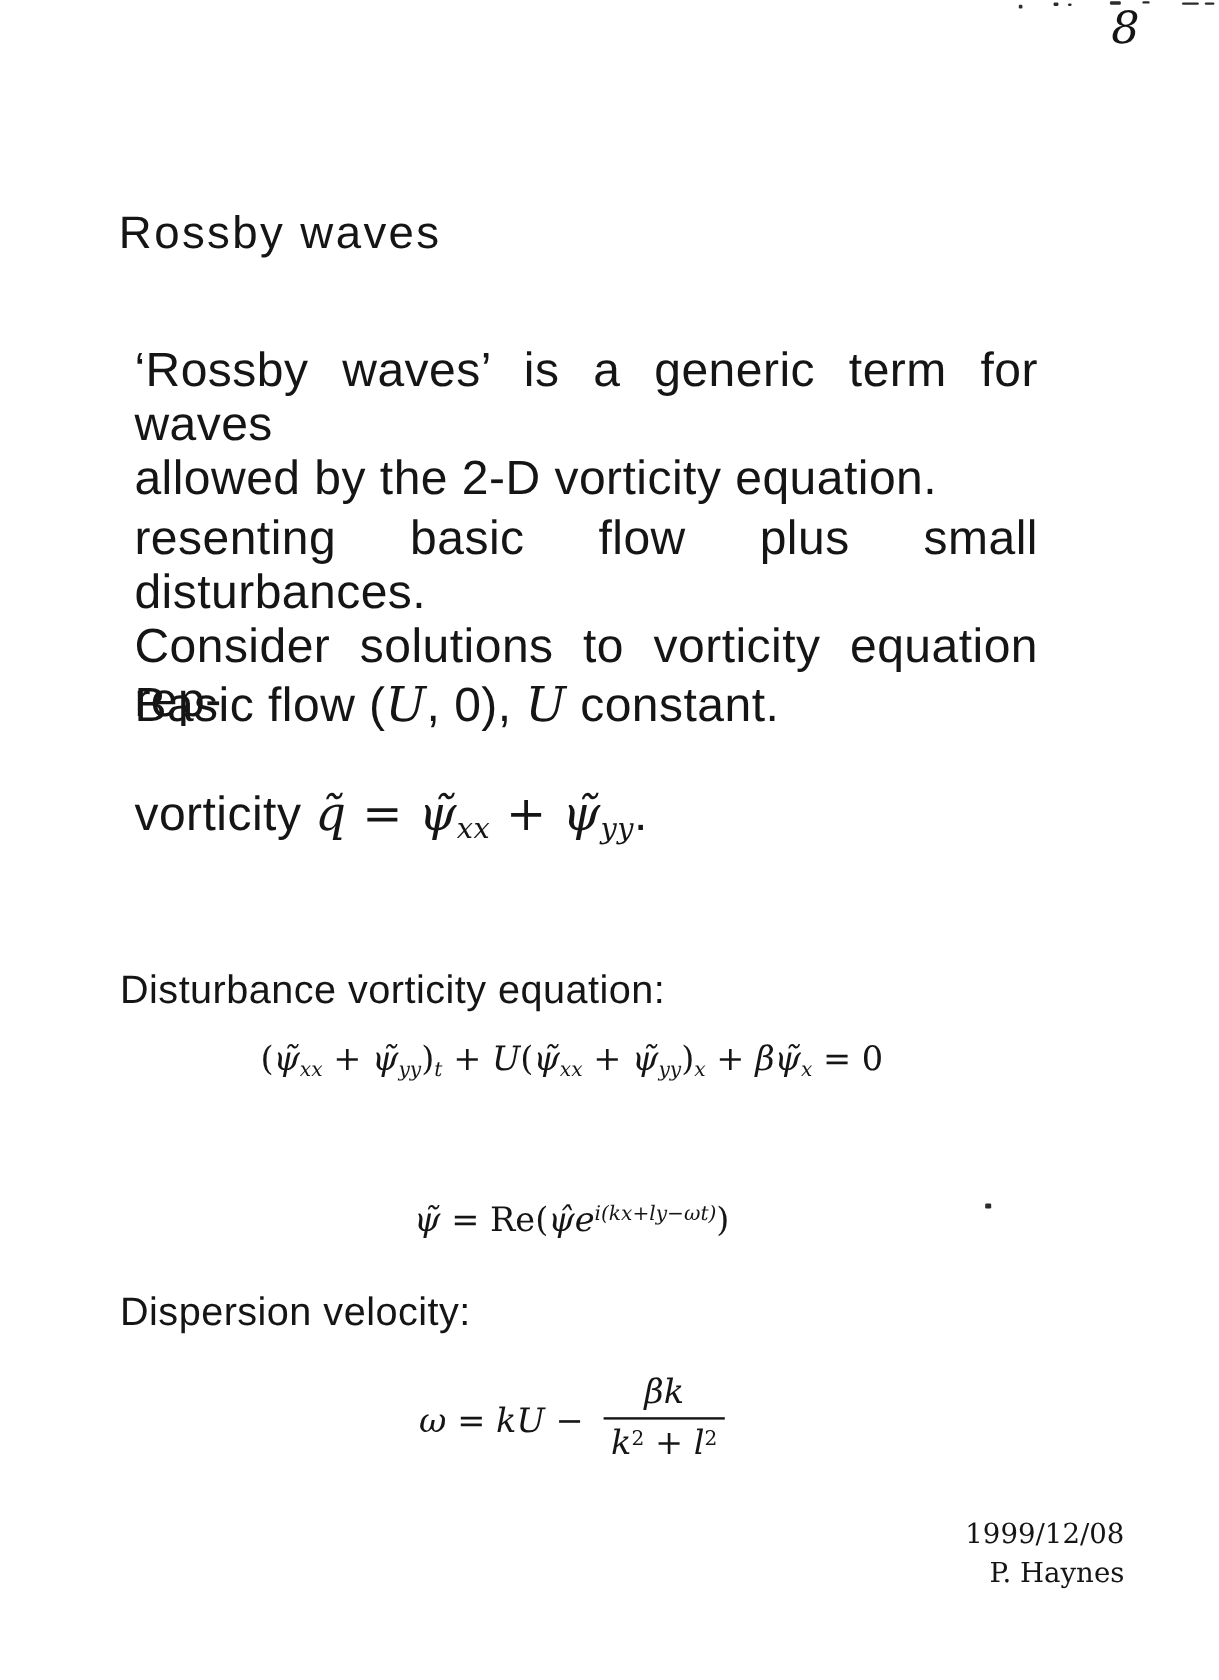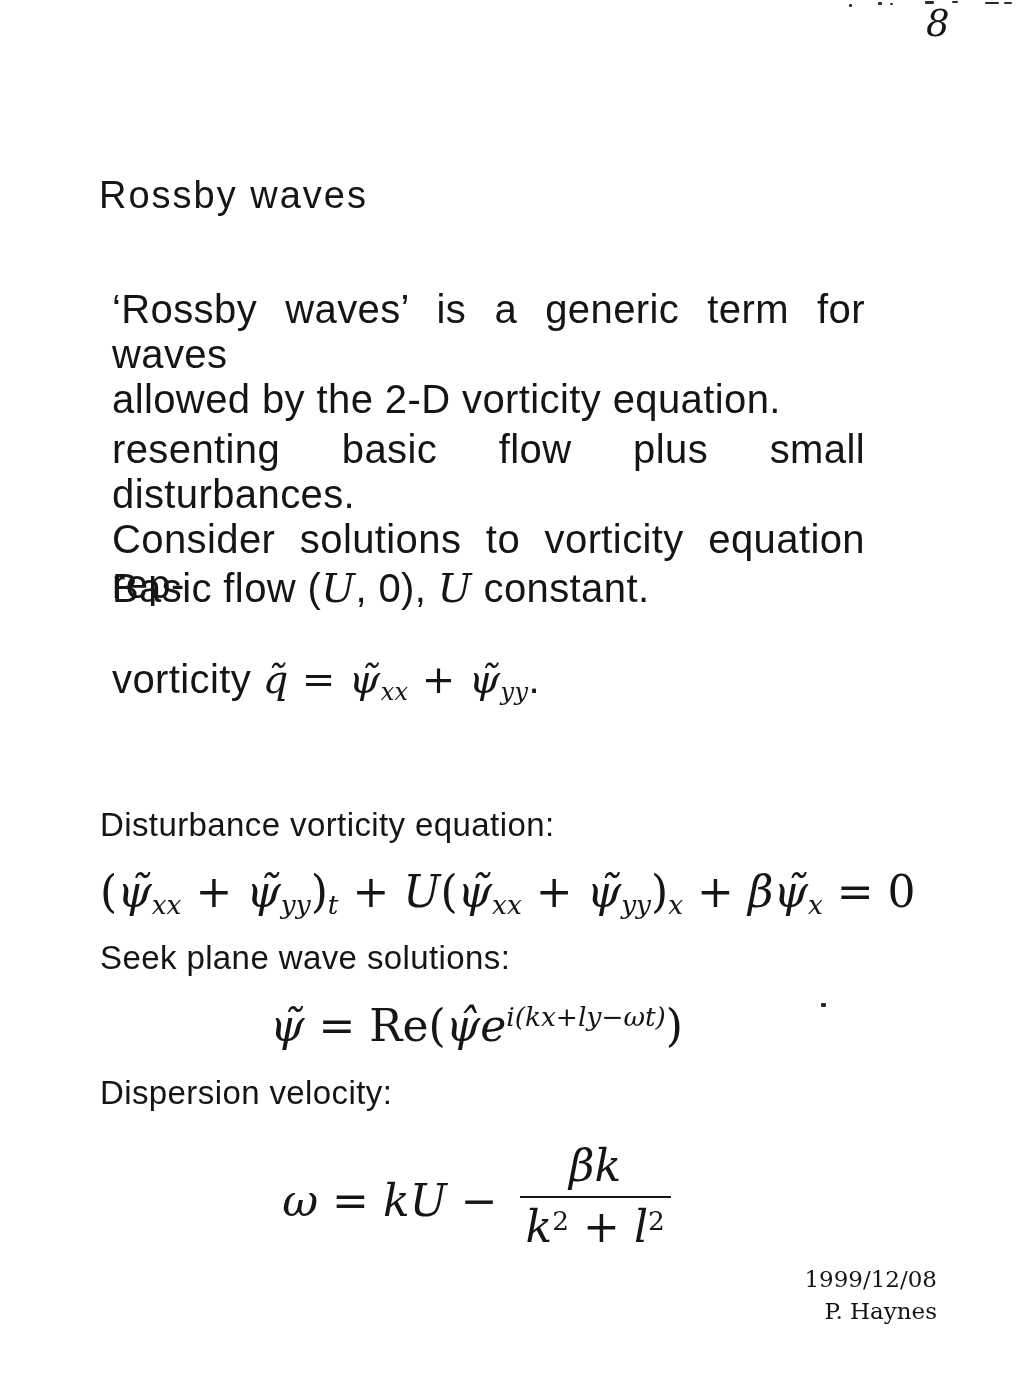--- a/index.html
+++ b/index.html
@@ -43,21 +43,21 @@
     position: absolute;
     left: 100px;
     font-size: 33px;
     letter-spacing: 0.4px;
   }
   .eq {
     position: absolute;
     left: 100px;
     width: 753px;
     text-align: center;
-    font-size: 44px;
+    font-size: 28px;
     font-family: "DejaVu Serif", serif;
     white-space: nowrap;
   }
   .mi { font-family: "DejaVu Serif", serif; font-style: italic; }
   .mn { font-family: "DejaVu Serif", serif; font-style: normal; }
   .sheet sub {
     font-family: "DejaVu Serif", serif;
     font-style: italic;
     font-size: 0.60em;
     line-height: 0;
@@ -129,21 +129,20 @@
   </div>
 
   <div class="para" style="top:657px;">
     <div><span>vorticity </span><span class="mi">q̃</span><span class="mn"> = </span><span class="mi">ψ̃</span><sub>xx</sub><span class="mn"> + </span><span class="mi">ψ̃</span><sub>yy</sub><span>.</span></div>
   </div>
 
   <div class="heading" style="top:806px;">Disturbance vorticity equation:</div>
 
   <div class="eq" style="top:866px;"><span class="mn">(</span><span class="mi">ψ̃</span><sub>xx</sub><span class="mn"> + </span><span class="mi">ψ̃</span><sub>yy</sub><span class="mn">)</span><sub>t</sub><span class="mn"> + </span><span class="mi">U</span><span class="mn">(</span><span class="mi">ψ̃</span><sub>xx</sub><span class="mn"> + </span><span class="mi">ψ̃</span><sub>yy</sub><span class="mn">)</span><sub>x</sub><span class="mn"> + </span><span class="mi">β</span><span class="mi">ψ̃</span><sub>x</sub><span class="mn"> = 0</span></div>
 
-  <div class="heading" style="top:939px;">Seek plane wave solutions:</div>
 
   <div class="eq" style="top:1000px;"><span class="mi">ψ̃</span><span class="mn"> = </span><span class="mn">Re(</span><span class="mi">ψ̂</span><span class="mi">e</span><sup>i(kx+ly−ωt)</sup><span class="mn">)</span></div>
 
   <div class="heading" style="top:1074px;">Dispersion velocity:</div>
 
   <div class="eq" style="top:1148px;"><span class="mi">ω</span><span class="mn"> = </span><span class="mi">k</span><span class="mi">U</span><span class="mn"> − </span><span class="frac"><span class="num"><span class="mi">β</span><span class="mi">k</span></span><span class="den"><span class="mi">k</span><sup>2</sup><span class="mn"> + </span><span class="mi">l</span><sup>2</sup></span></span></div>
 
   <div class="footer">
     <div>1999/12/08</div>
     <div>P. Haynes</div>

